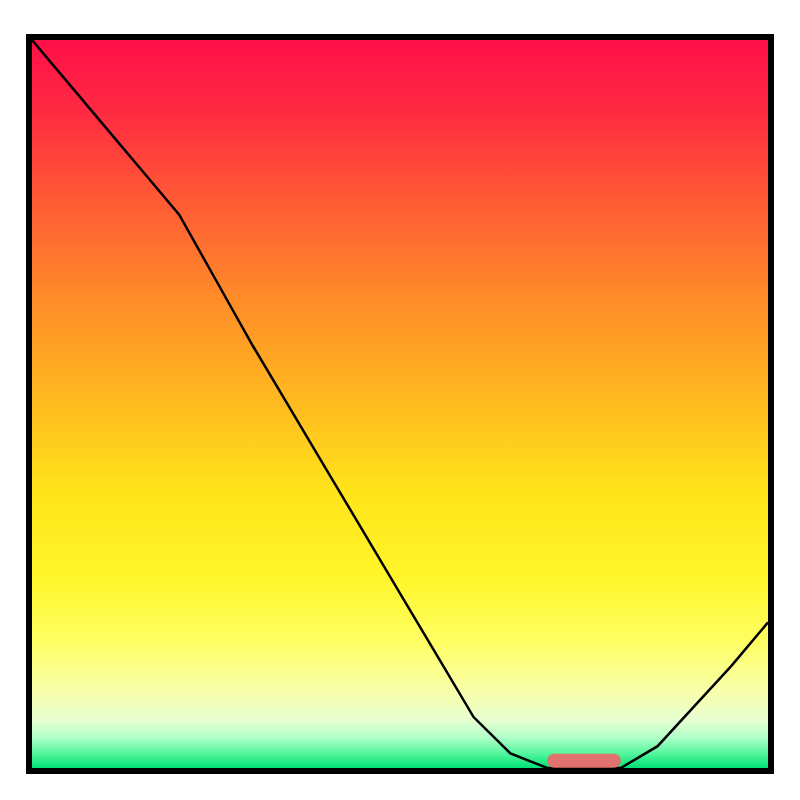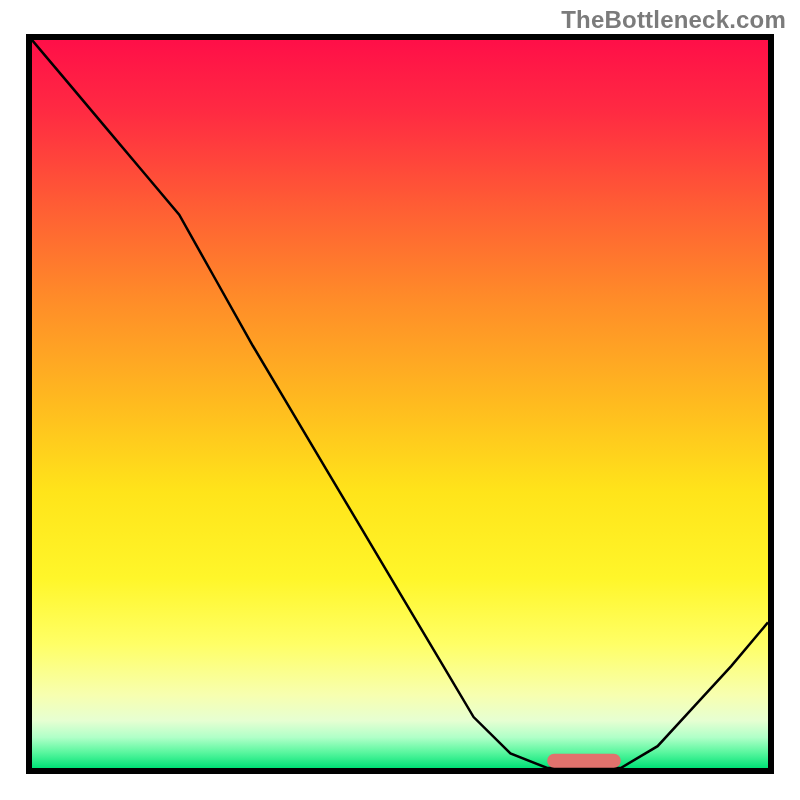--- a/index.html
+++ b/index.html
@@ -40,21 +40,20 @@
     right: 6px;
     bottom: 6px;
     overflow: hidden;
   }
   svg { display: block; }
 </style>
 </head>
 <body>
 <div class="container">
 
-  <div class="attribution">TheBottleneck.com</div>
 
   <div class="plot-frame">
     <div class="plot-inner">
       <svg id="chart-svg" viewBox="0 0 736 728" width="736" height="728" preserveAspectRatio="none">
         <defs>
           <linearGradient id="bg-grad" x1="0" y1="0" x2="0" y2="1">
               <stop offset="0%" stop-color="#ff0f48"></stop>
               <stop offset="10%" stop-color="#ff2b42"></stop>
               <stop offset="22%" stop-color="#ff5a35"></stop>
               <stop offset="35%" stop-color="#ff8a29"></stop>

